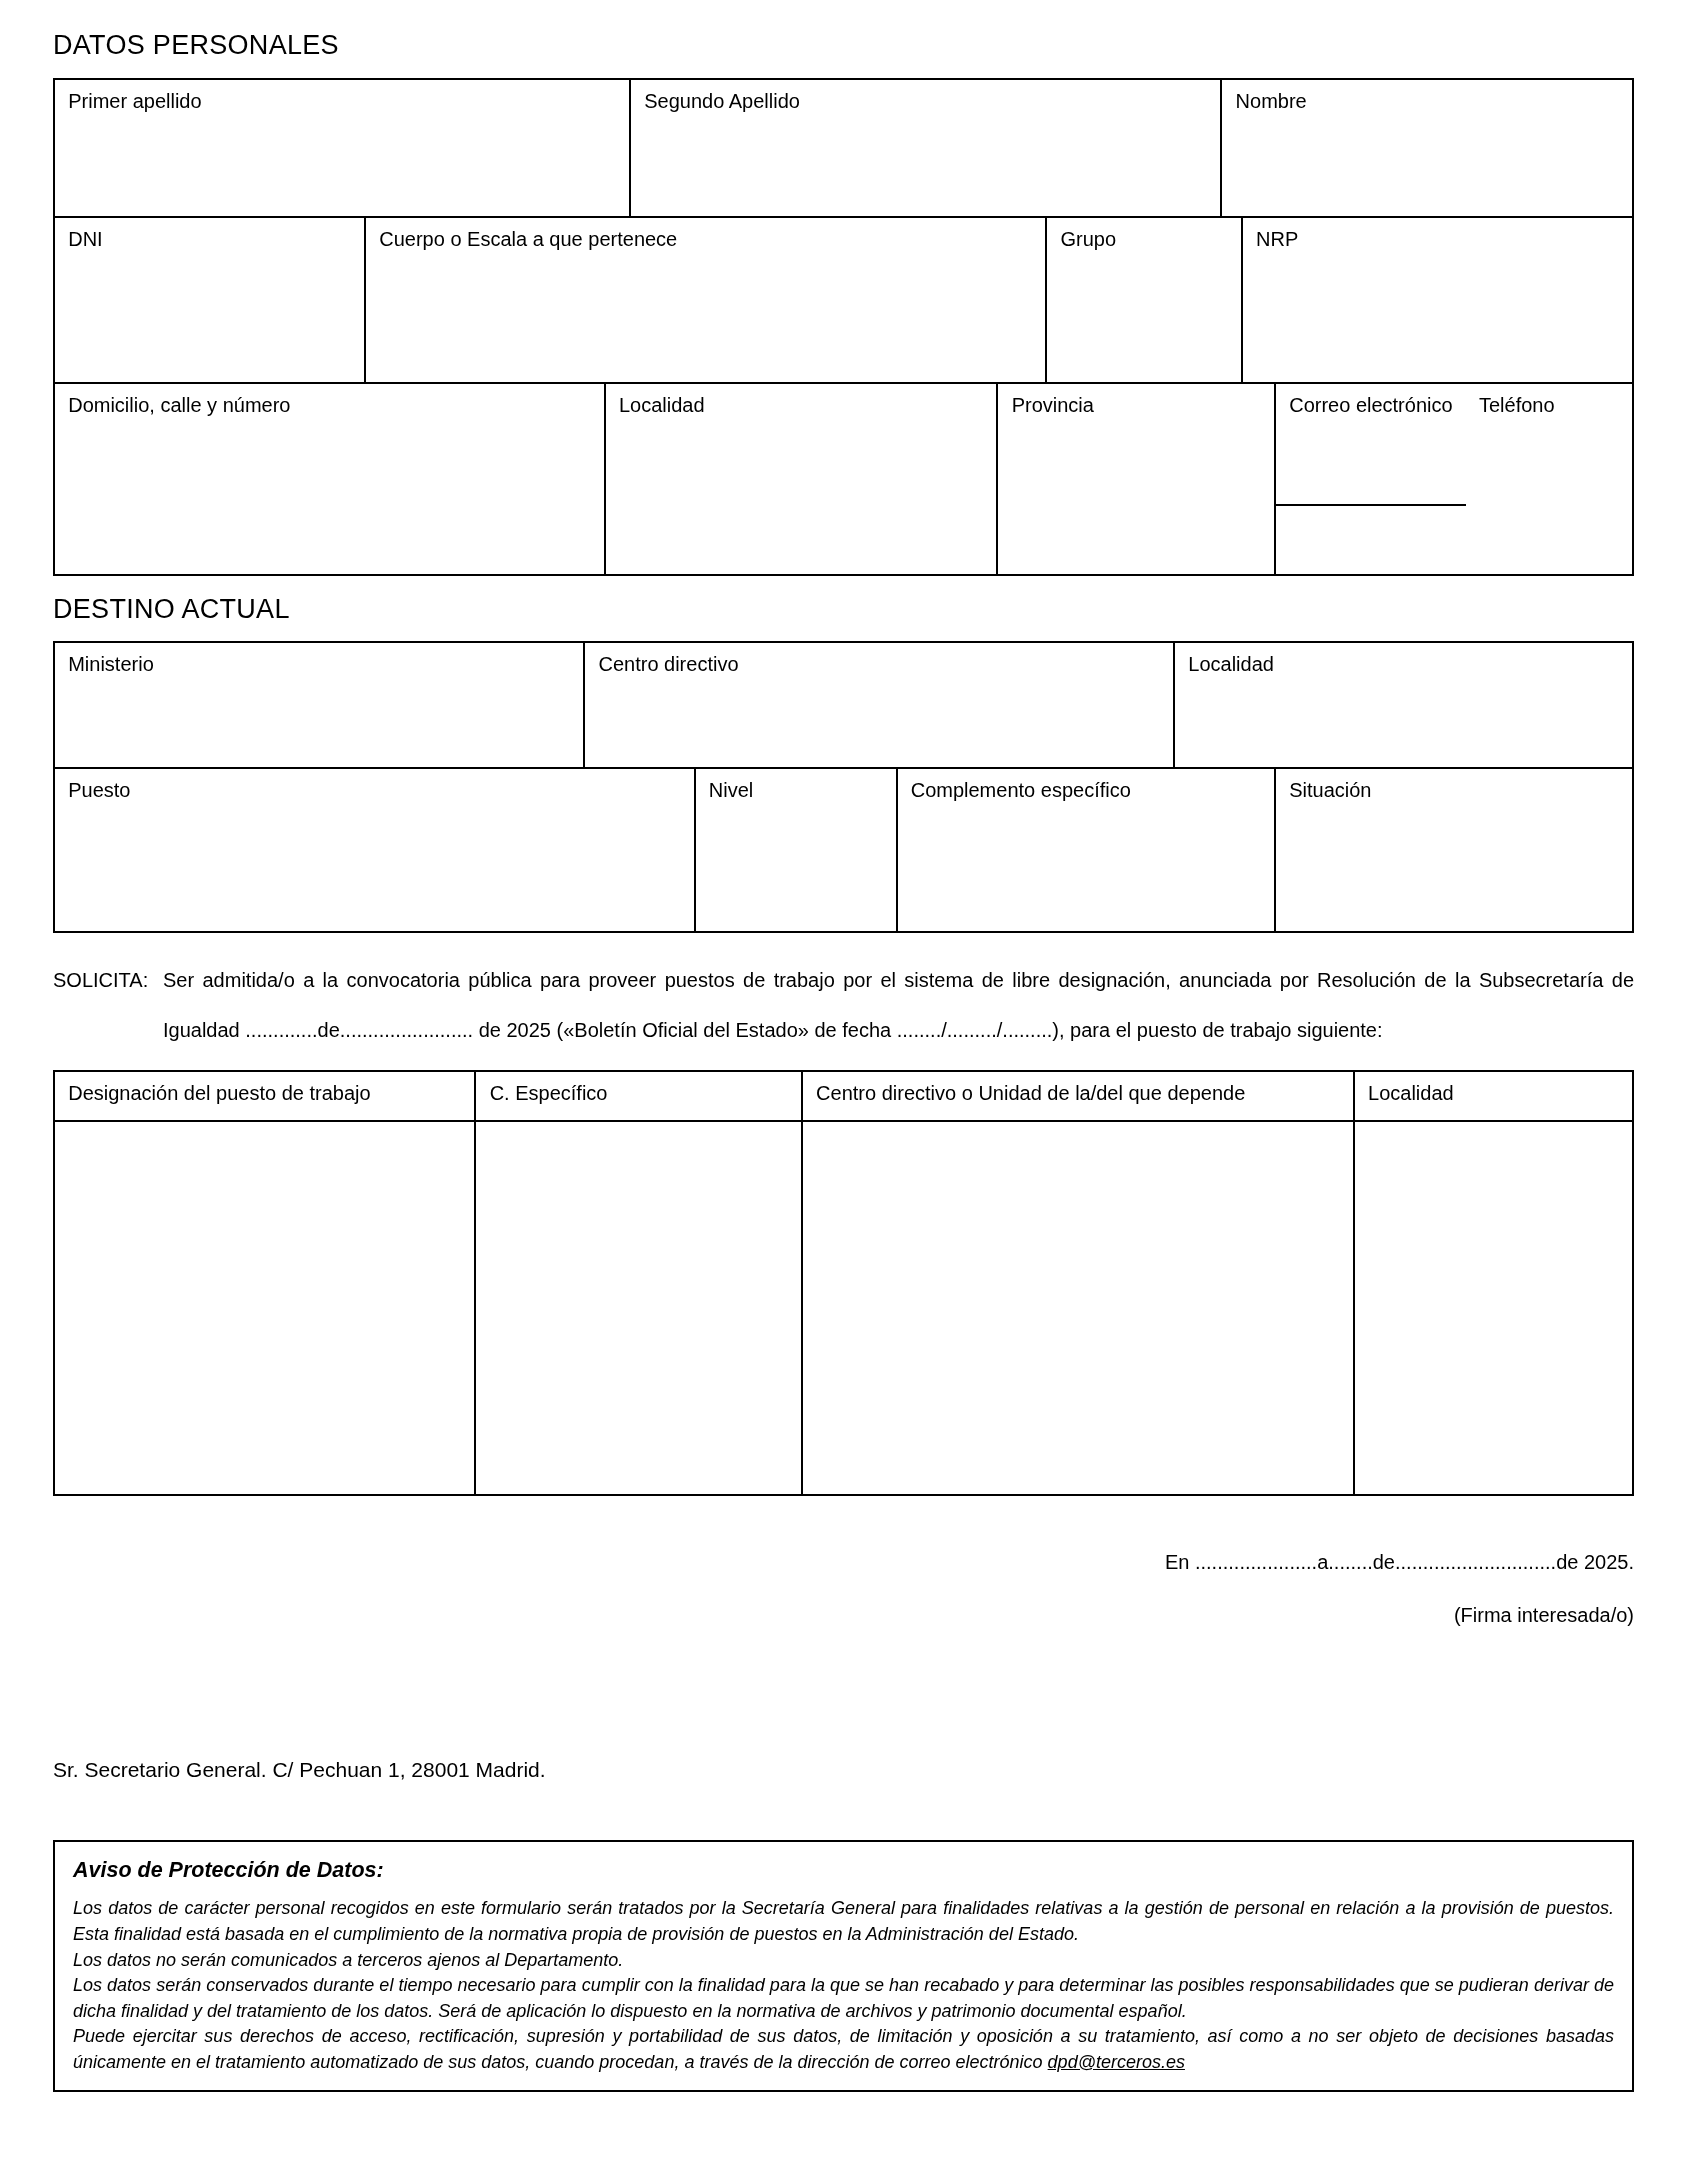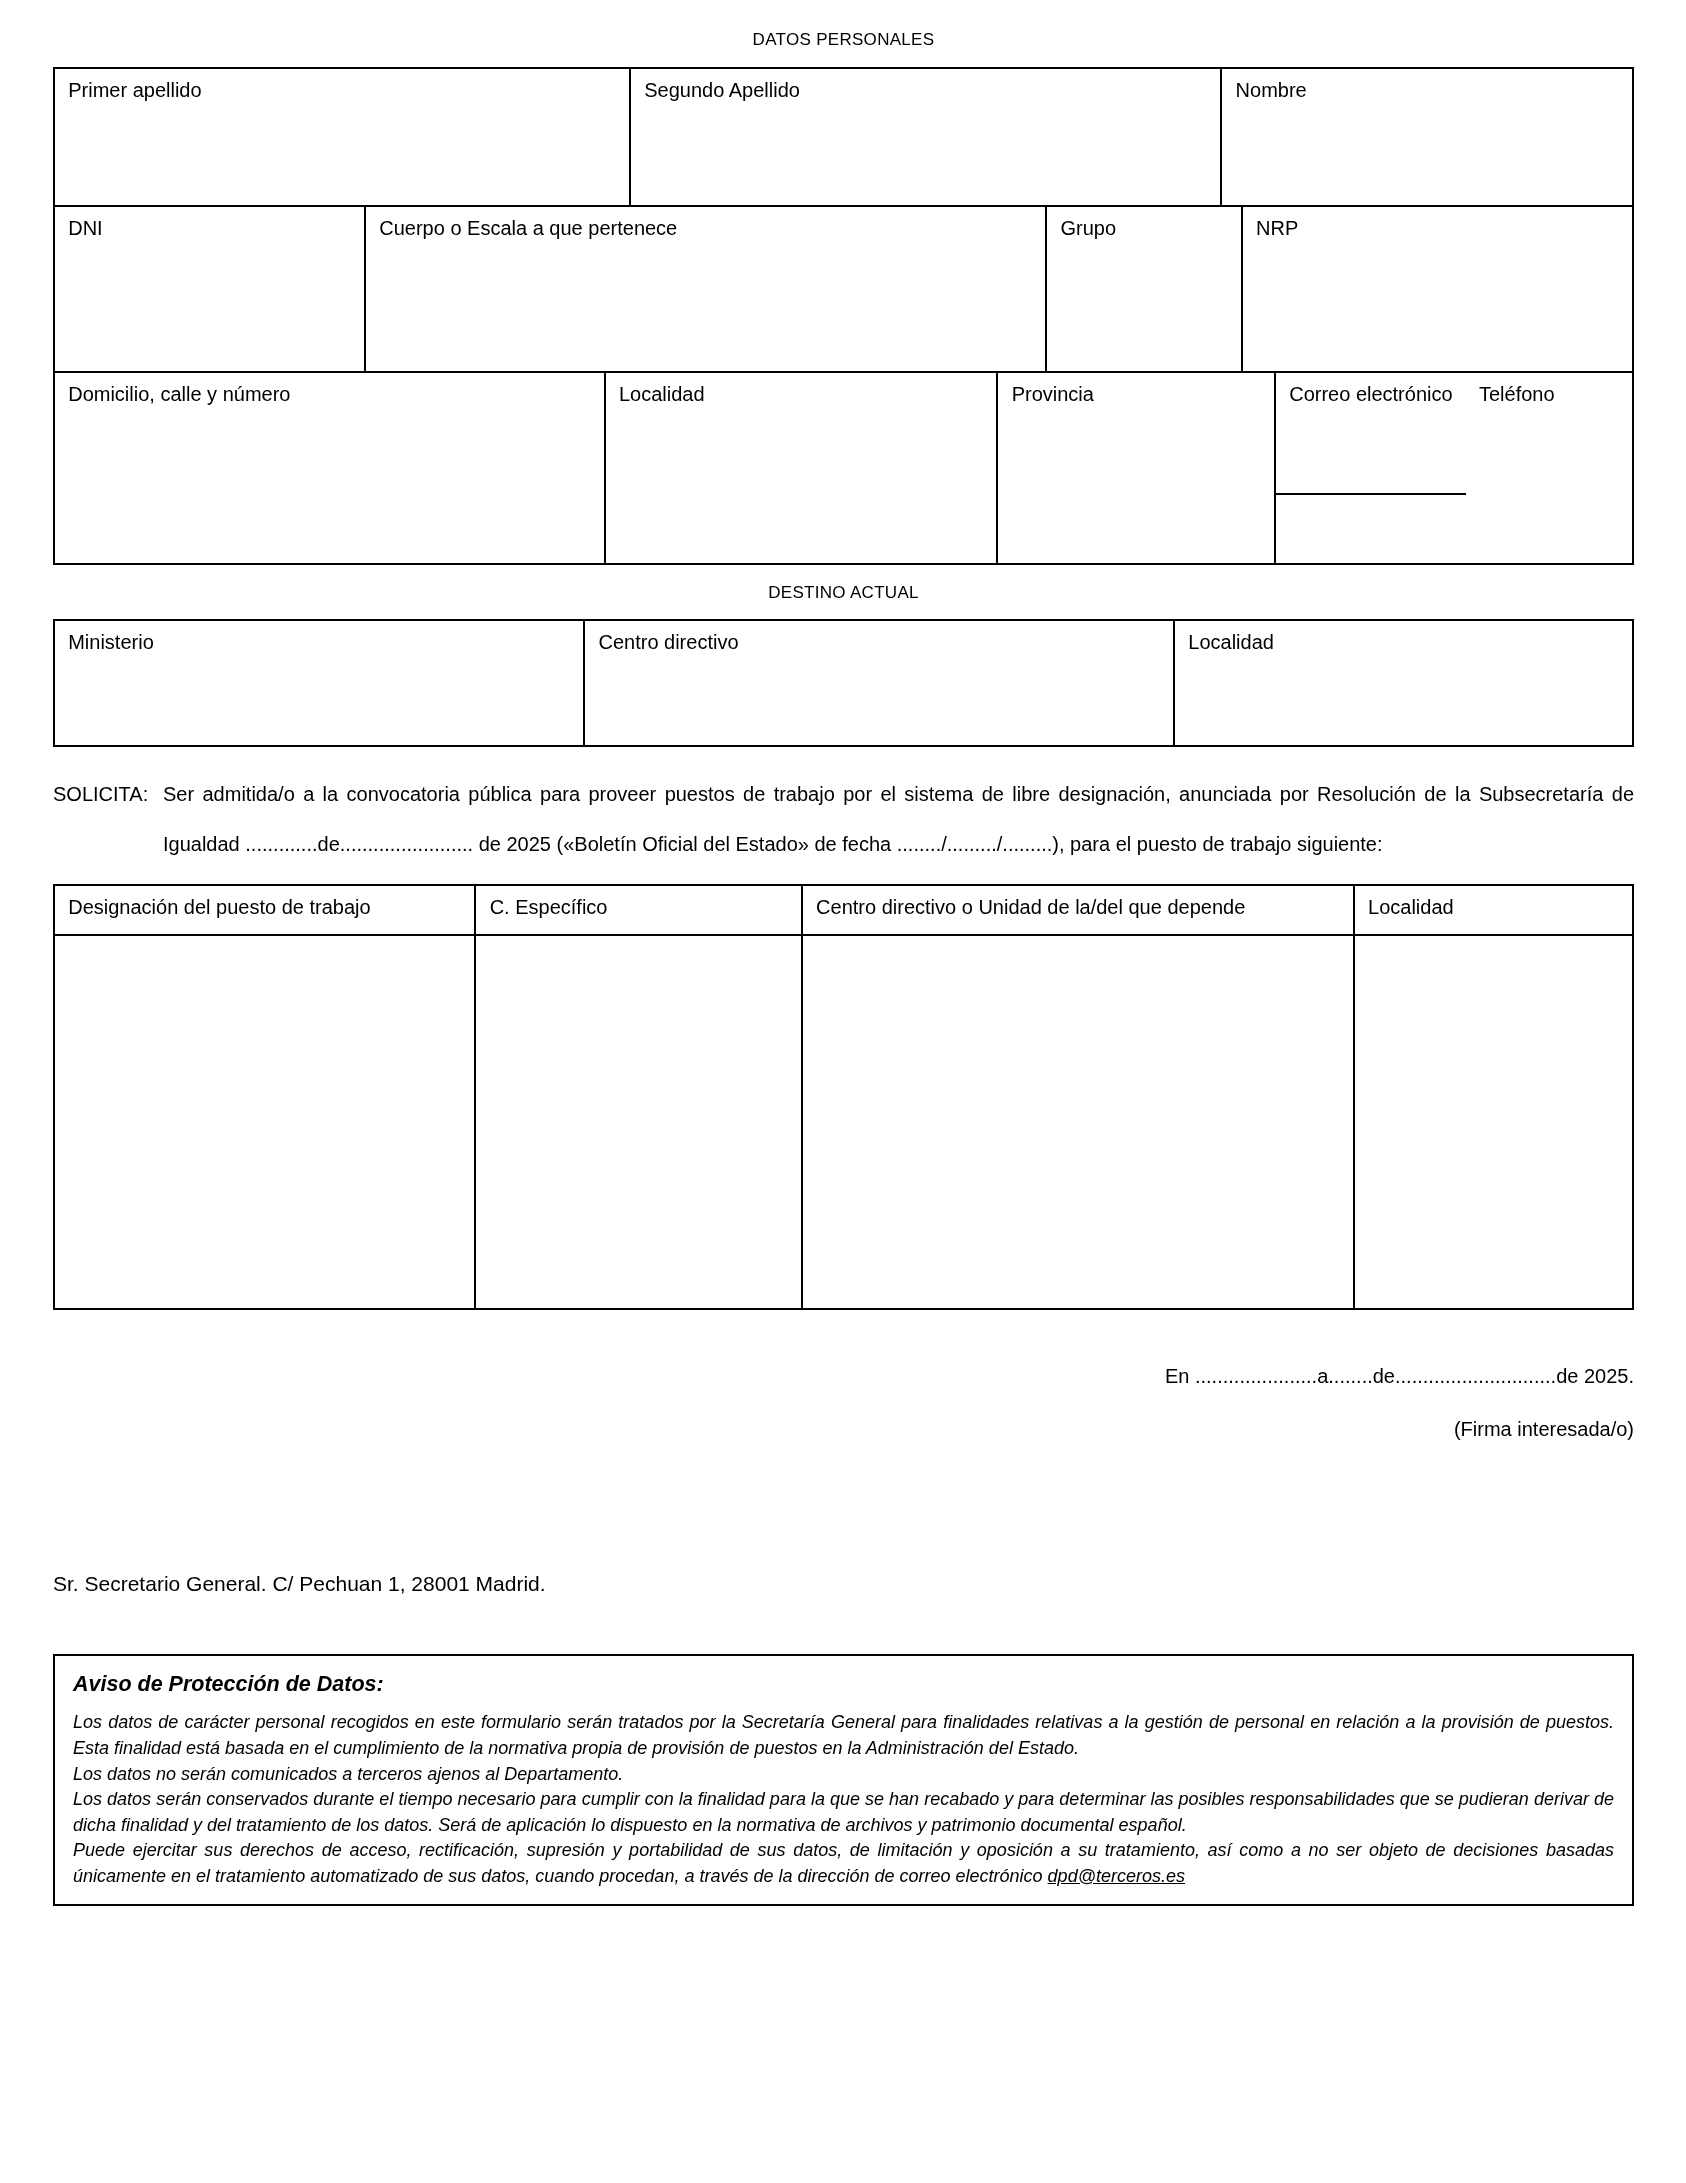--- a/index.html
+++ b/index.html
@@ -5,21 +5,21 @@
   * { margin:0; padding:0; box-sizing:border-box; }
   html,body { background:#ffffff; }
   .page {
     width:1687px; height:2183px; overflow:hidden;
     background:#fff; color:#000;
     font-family:"Liberation Sans", sans-serif;
     font-size:20px;
     padding:30px 53px 0 53px;
     position:relative;
   }
-  .sec-title { font-size:17px; letter-spacing:0.3px; margin-bottom:16.6px;text-align:center; }
+  .sec-title { font-size:27px; letter-spacing:0.3px; margin-bottom:16.6px; }
 
   .tbl { border:2.5px solid #000; }
   .trow { display:flex; }
   .trow + .trow { border-top:2.5px solid #000; }
   .cell { padding:10px 13.2px; overflow:hidden; }
   .cell + .cell { border-left:2.5px solid #000; }
   .cell .lbl { display:block; }
 
   .h164 { height:136px; }
   .h200 { height:166px; }
@@ -115,20 +115,34 @@
       <div class="cell" style="flex:0 0 33.5%">
         <span class="lbl">Ministerio</span>
       </div>
       <div class="cell" style="flex:0 0 37.4%">
         <span class="lbl">Centro directivo</span>
       </div>
       <div class="cell" style="flex:0 0 29.1%">
         <span class="lbl">Localidad</span>
       </div>
     </div>
+    <div class="trow h198">
+      <div class="cell" style="flex:0 0 40.5%">
+        <span class="lbl">Puesto</span>
+      </div>
+      <div class="cell" style="flex:0 0 12.8%">
+        <span class="lbl">Nivel</span>
+      </div>
+      <div class="cell" style="flex:0 0 24%">
+        <span class="lbl">Complemento específico</span>
+      </div>
+      <div class="cell" style="flex:0 0 22.7%">
+        <span class="lbl">Situación</span>
+      </div>
+    </div>
   </div>
 
   <div class="solicita">
     <span class="sol-label">SOLICITA:</span>
     <p class="sol-text">Ser admitida/o a la convocatoria pública para proveer puestos de trabajo por el sistema de libre designación, anunciada por Resolución de la Subsecretaría de Igualdad .............de........................ de 2025 («Boletín Oficial del Estado» de fecha ......../........./.........), para el puesto de trabajo siguiente:</p>
   </div>
 
   <div class="tbl tbl3">
     <div class="trow h58">
       <div class="cell" style="flex:0 0 26.6%">

